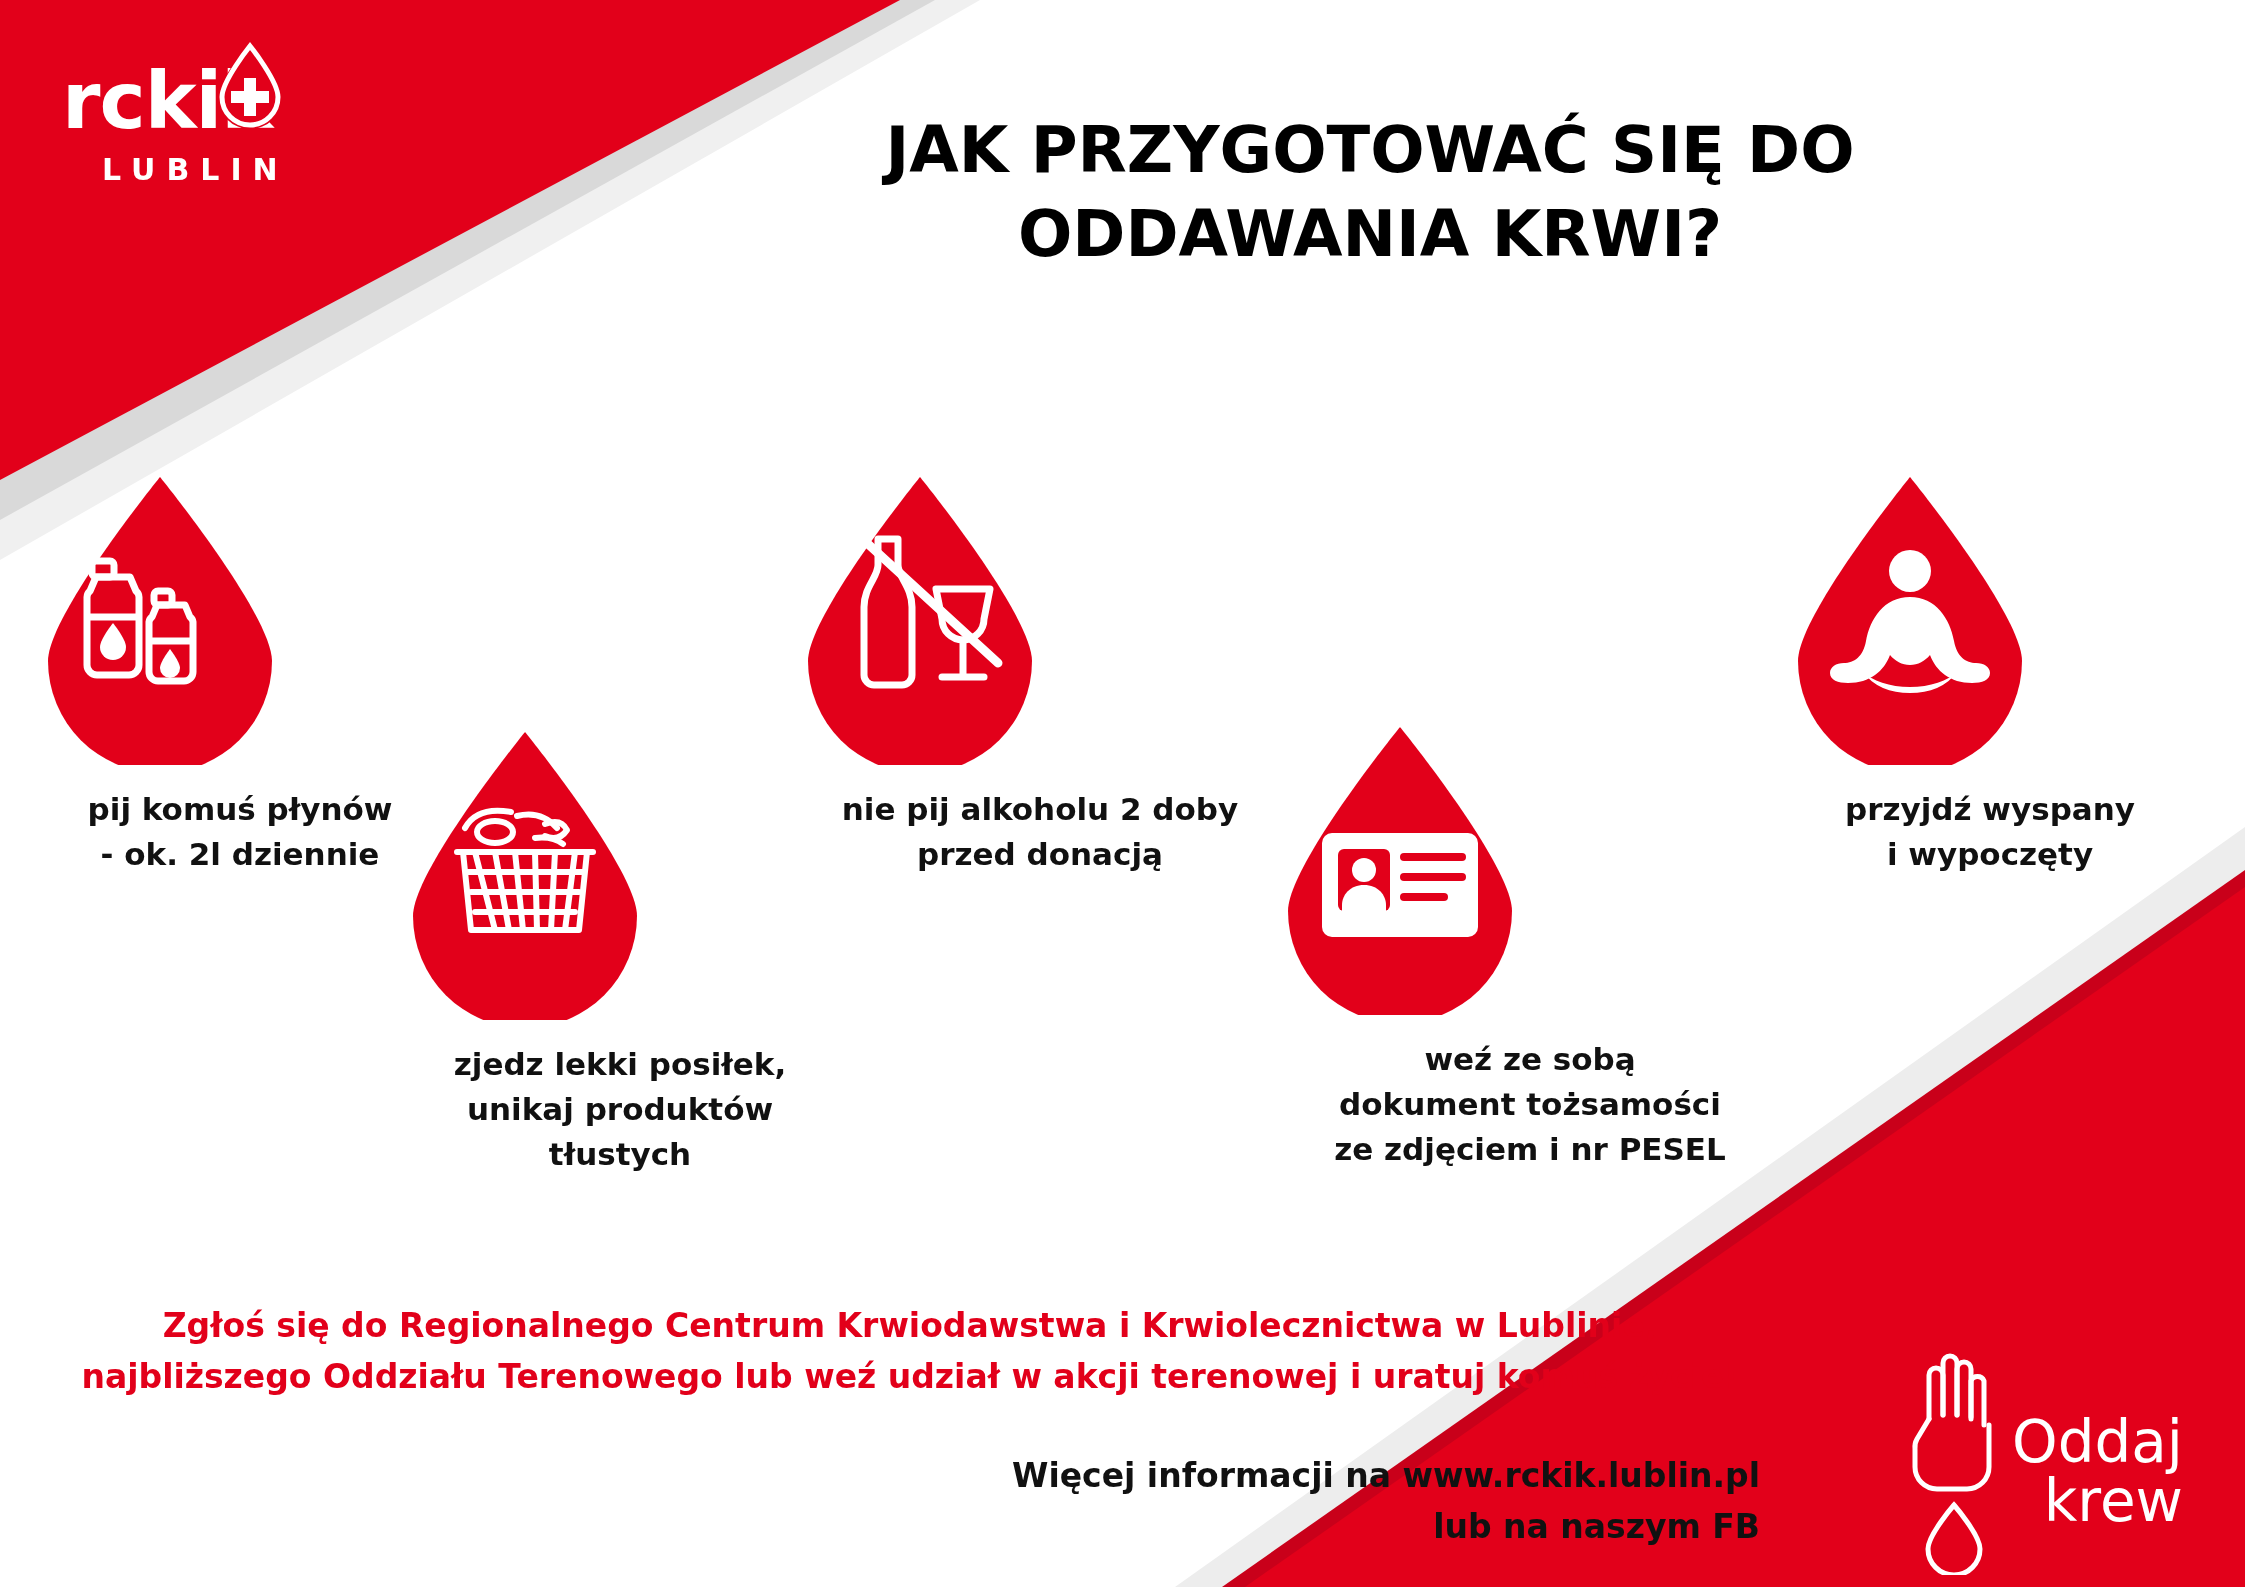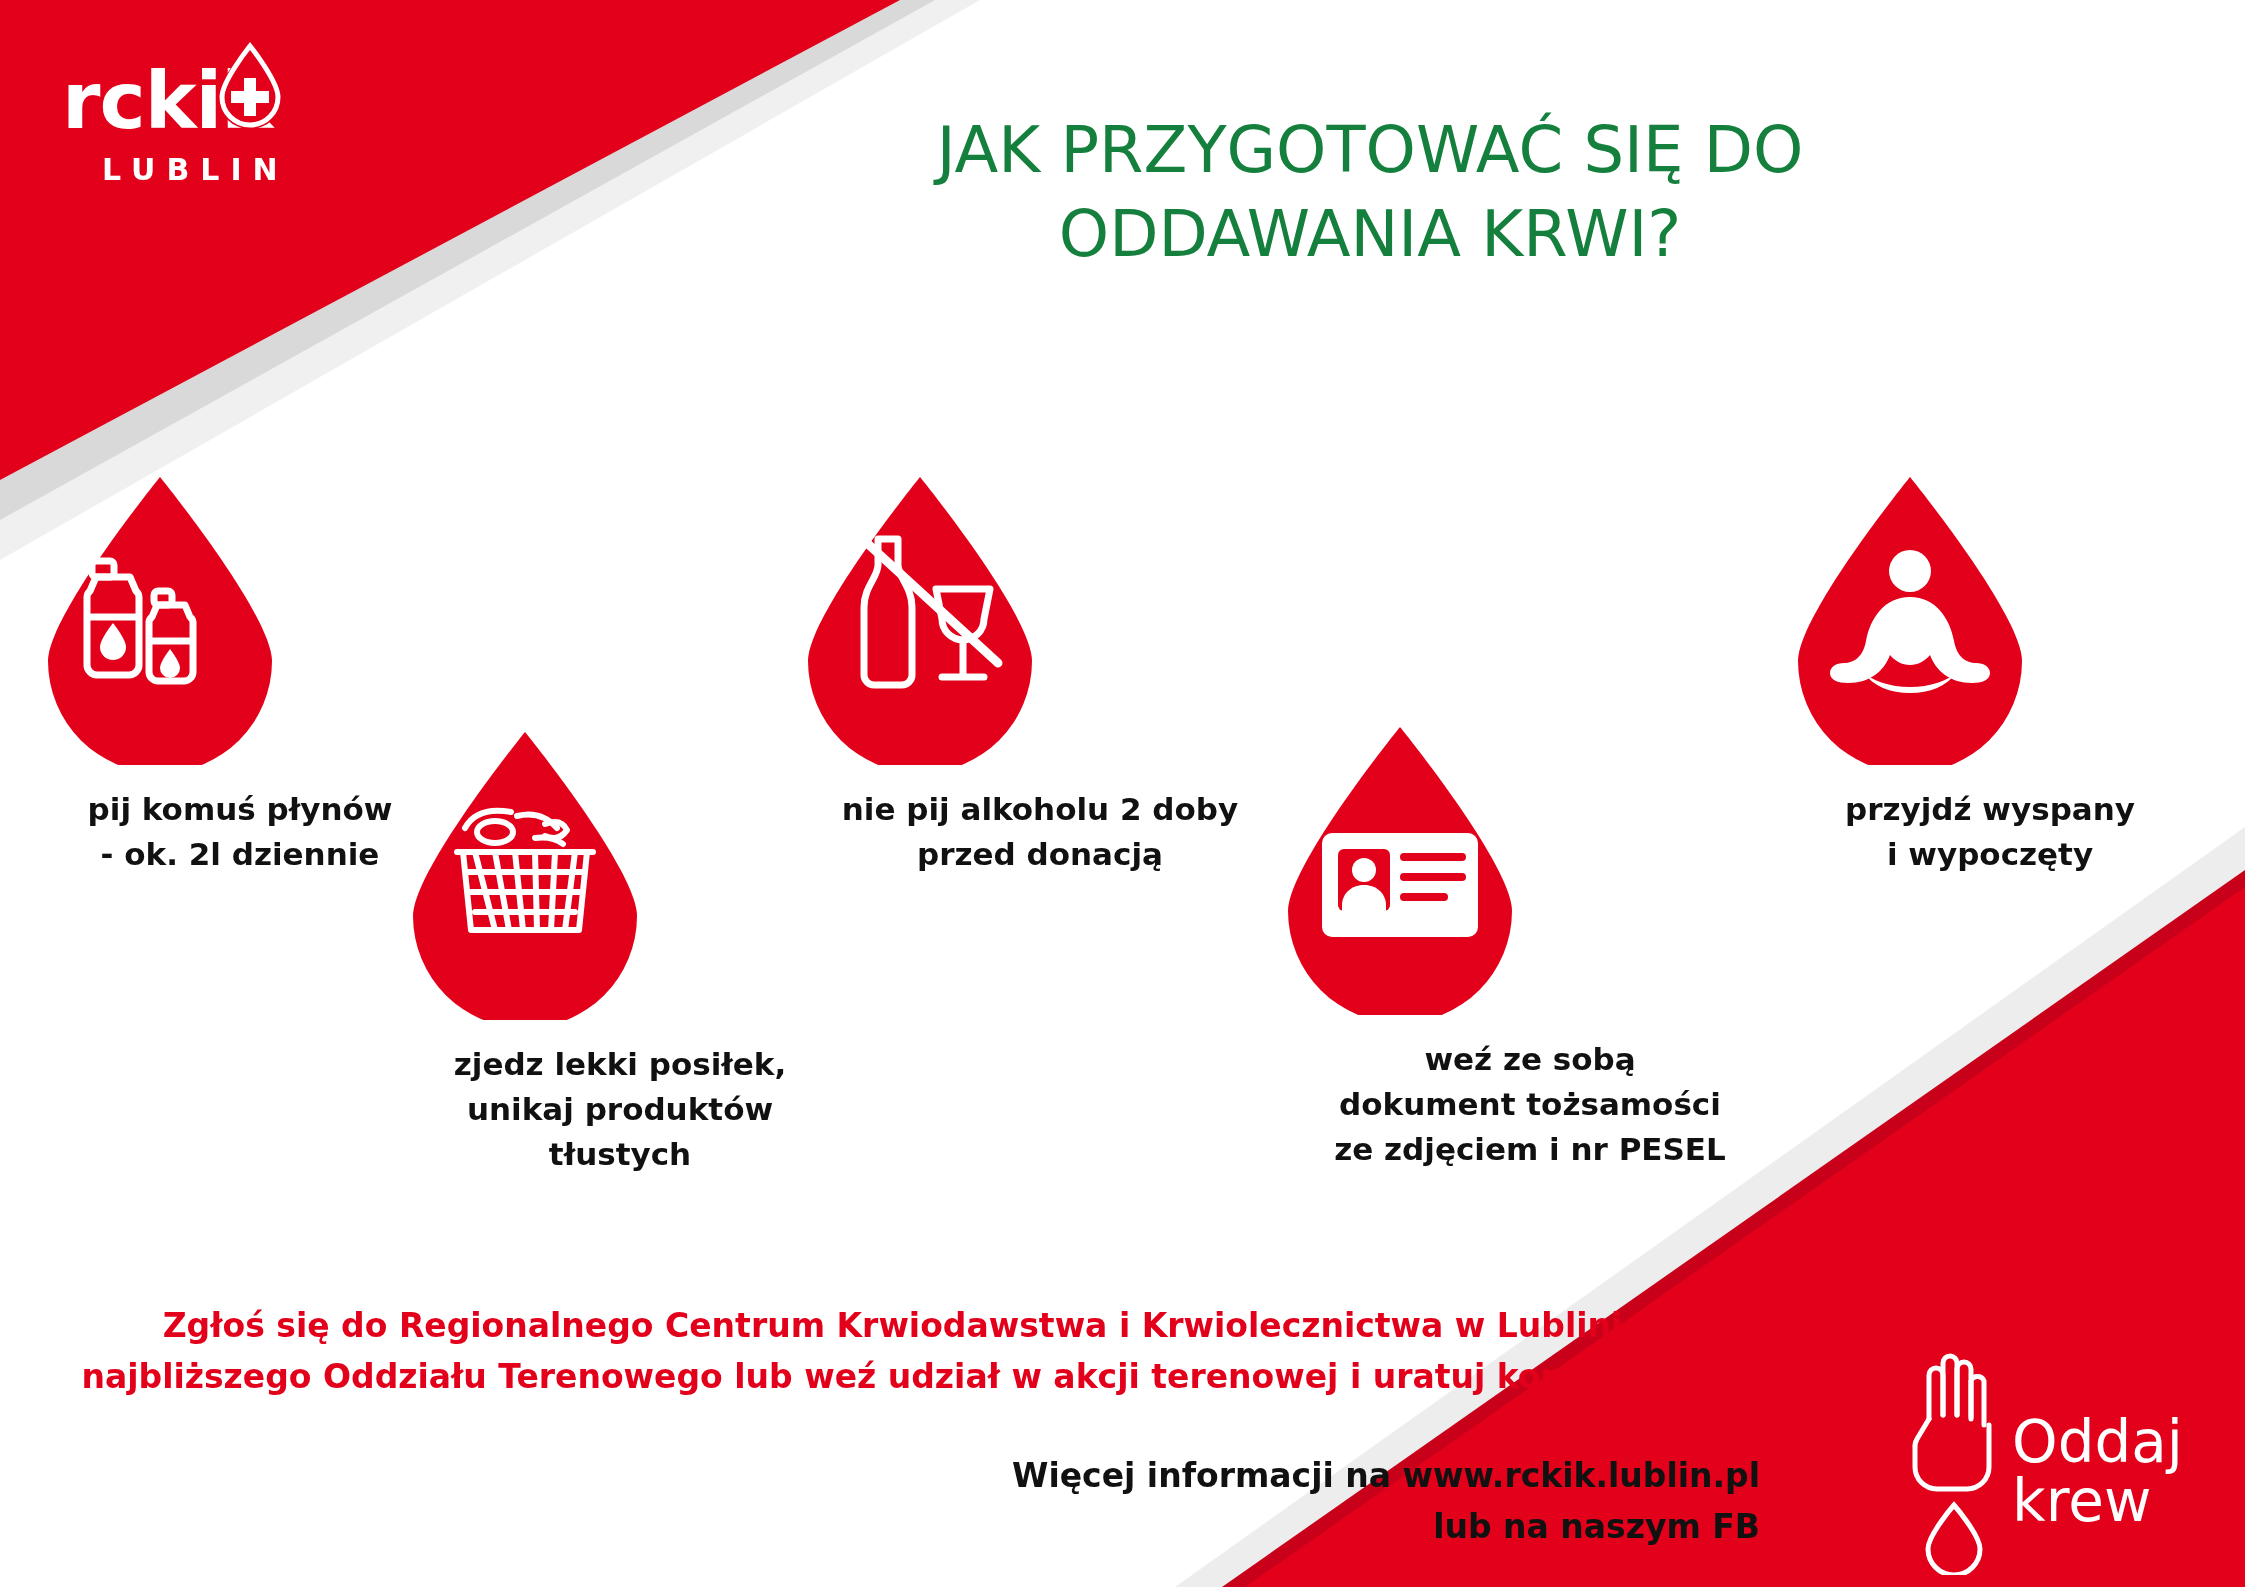--- a/index.html
+++ b/index.html
@@ -96,23 +96,23 @@
   }
 
   
   .title {
     position: absolute;
     left: 820px;
     top: 108px;
     width: 1100px;
     z-index: 5;
     font-size: 64px;
-    font-weight: normal;
+    font-weight: bold;
     line-height: 1.32;
-    color: #15803d;
+    color: #000000;
     text-align: center;
     font-family: "DejaVu Sans", sans-serif;
   }
 
   
   .step {
     position: absolute;
     z-index: 4;
     text-align: center;
   }
@@ -178,21 +178,21 @@
     align-items: center;
     gap: 14px;
   }
   .slogan-col {
     line-height: 1.02;
     font-size: 58px;
     font-weight: normal;
     font-family: "DejaVu Sans", sans-serif;
   }
   .slogan-col.right { text-align: left; }
-  .slogan-col.left { text-align: left; }
+  .slogan-col.left { text-align: right; }
   .slogan-hand {
     position: absolute;
     right: 236px;
     bottom: 12px;
     width: 110px;
     height: 230px;
     z-index: 5;
   }
 </style>
 </head>

